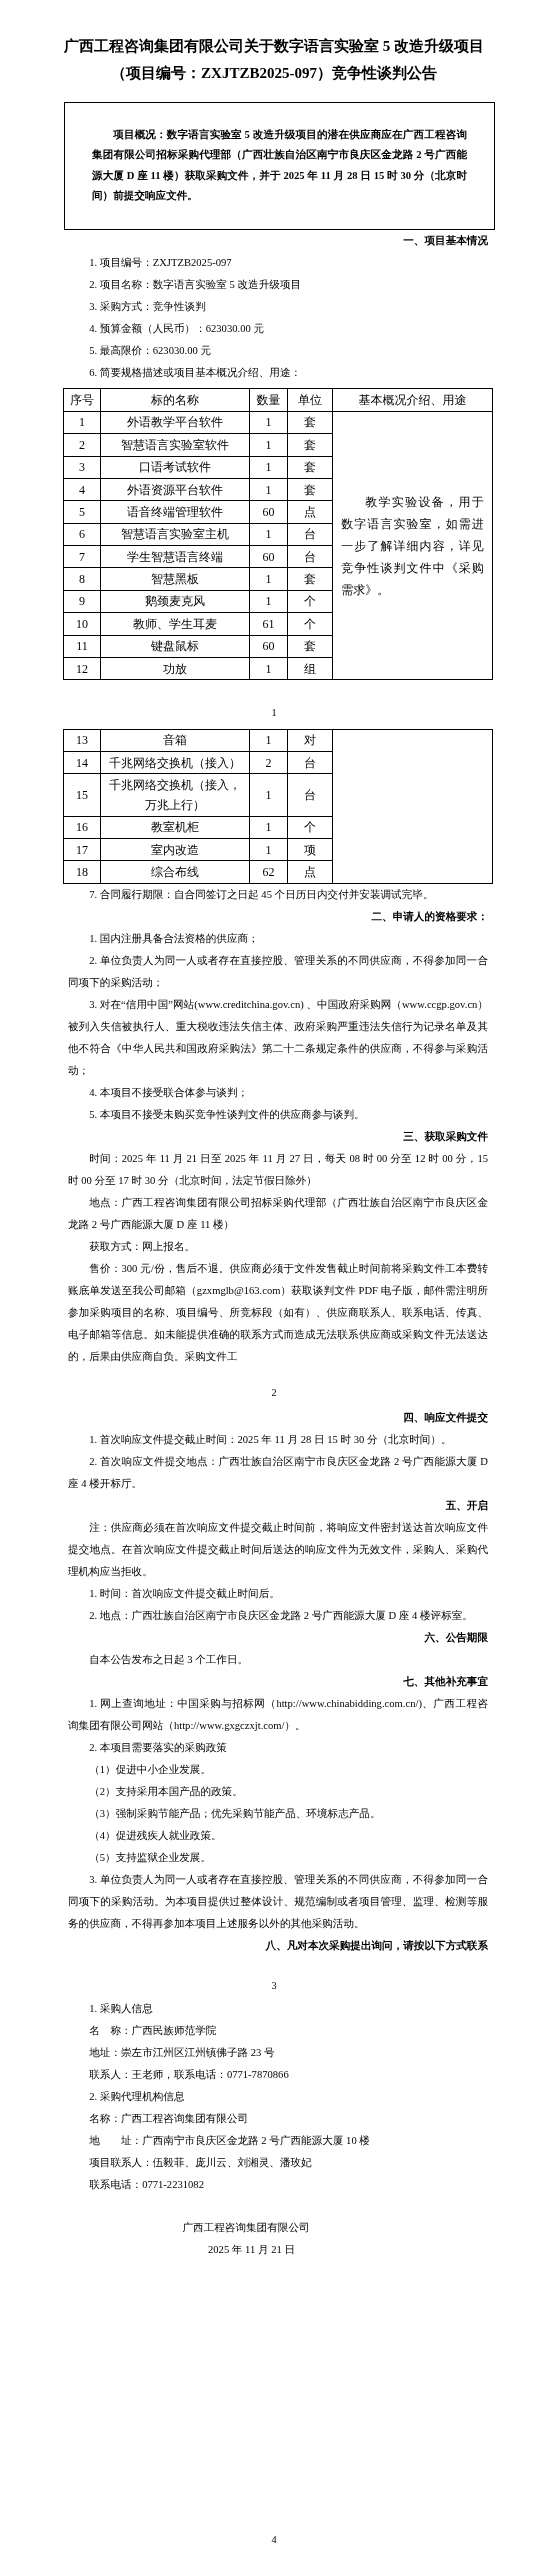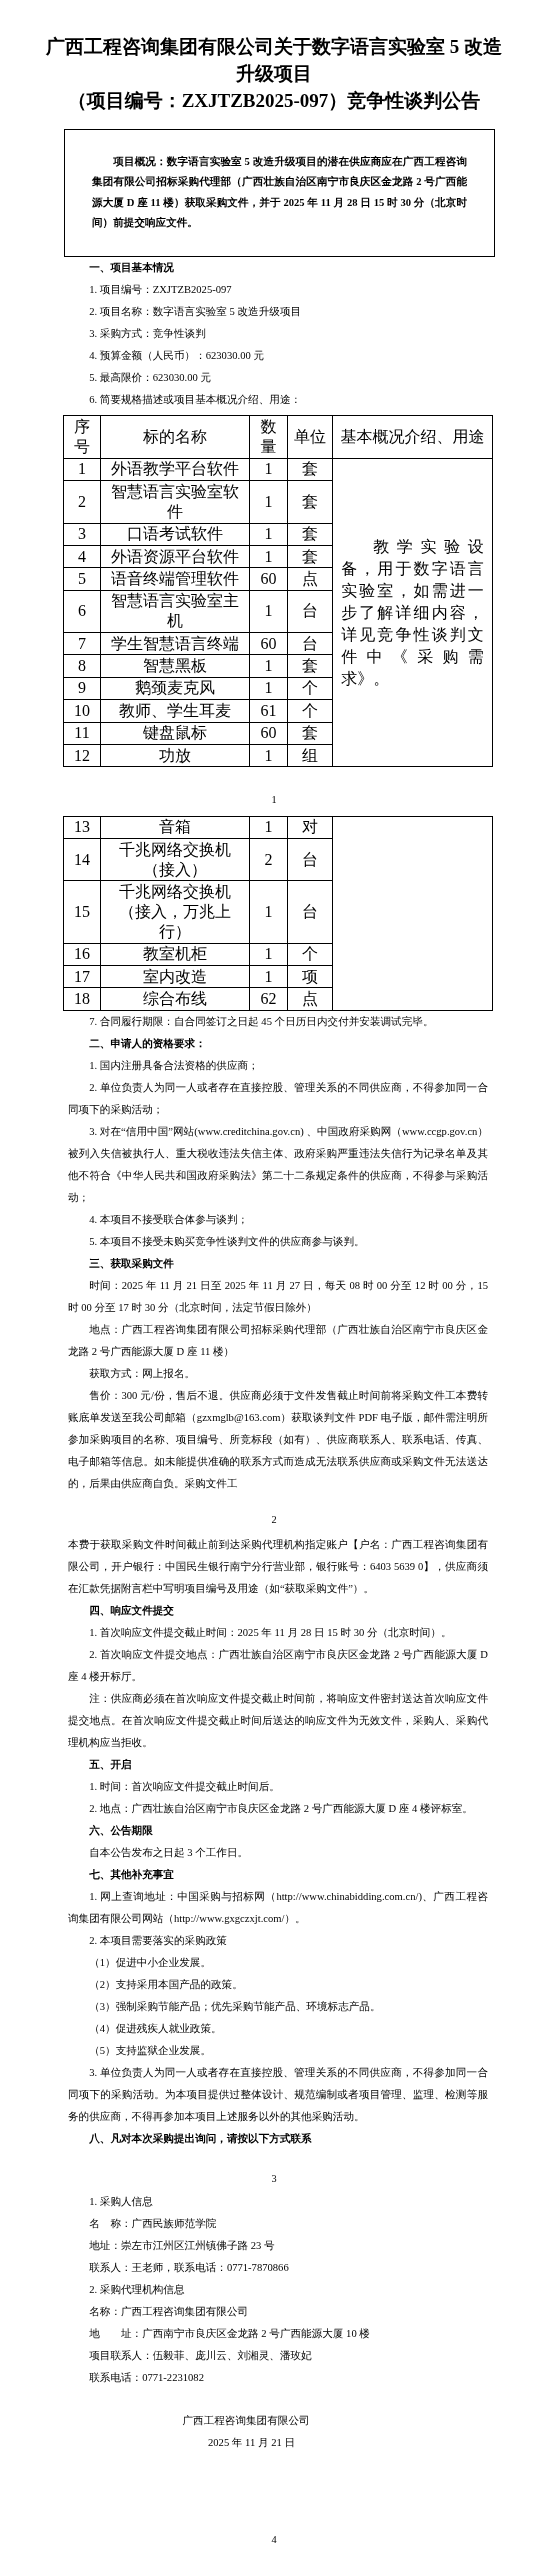--- a/index.html
+++ b/index.html
@@ -5,40 +5,40 @@
   html,body{margin:0;padding:0;background:#fff;}
   .doc{
     position:relative;
     width:548px;height:2576px;
     margin:0;
     background:#ffffff;color:#000;
     font-family:"Liberation Serif","DejaVu Serif",serif;
     font-size:10.6px;
     overflow:hidden;
   }
-  .title{margin:0 40px;padding-top:33px;text-align:center;font-weight:bold;font-size:19px;line-height:27px;}
+  .title{margin:0 40px;padding-top:33px;text-align:center;font-weight:bold;font-size:15px;line-height:27px;}
   .box{margin:15px 53px 0 64px;border:0.7px solid #000;padding:5.5px 11px 6.8px;font-weight:bold;}
   .box p{margin:16px;line-height:20.5px;text-indent:2em;text-align:justify;}
-  .tx{margin:0 60px 0 68px;line-height:22px;}
+  .tx{margin:0 60px 0 68px;line-height:22px;text-align:right;}
   p.tx{margin-top:0;margin-bottom:0;}
   .p{text-indent:2em;text-align:justify;}
   .cont{text-indent:0;text-align:justify;}
   .h{font-weight:bold;text-indent:2em;}
   .mt12{margin-top:8.2px;}
   .mt16{margin-top:9.6px;}
   .pgnum{text-align:center;line-height:12.3px;font-size:10.3px;}
   #pg1{margin:27px 0 9px;}
   #pg2{margin:19px 0 8.2px;}
   #pg3{margin:23px 0 5.5px;}
   #pg4{position:absolute;left:0;bottom:30px;width:100%;margin:0;}
   table.items{
     border-collapse:collapse;
     margin:4.1px 0 0 63px;
     border:1.4px solid #8a8a8a;
-    font-size:16px;
+    font-size:12px;
   }
   table.items th,table.items td{
     border:0.7px solid #000;
     text-align:center;
     font-weight:normal;
     height:20px;
     padding:0.7px 2.7px;
     line-height:20px;
   }
   col.c-seq{width:37px;}
@@ -230,28 +230,27 @@
   <p class="tx p">5. 本项目不接受未购买竞争性谈判文件的供应商参与谈判。</p>
 
   <p class="tx h">三、获取采购文件</p>
   <p class="tx p">时间：2025 年 11 月 21 日至 2025 年 11 月 27 日，每天 08 时 00 分至 12 时 00 分，15 时 00 分至 17 时 30 分（北京时间，法定节假日除外）</p>
   <p class="tx p">地点：广西工程咨询集团有限公司招标采购代理部（广西壮族自治区南宁市良庆区金龙路 2 号广西能源大厦 D 座 11 楼）</p>
   <p class="tx p">获取方式：网上报名。</p>
   <p class="tx p">售价：300 元/份，售后不退。供应商必须于文件发售截止时间前将采购文件工本费转账底单发送至我公司邮箱（gzxmglb@163.com）获取谈判文件 PDF 电子版，邮件需注明所参加采购项目的名称、项目编号、所竞标段（如有）、供应商联系人、联系电话、传真、电子邮箱等信息。如未能提供准确的联系方式而造成无法联系供应商或采购文件无法送达的，后果由供应商自负。采购文件工</p>
 
   <p class="pgnum" id="pg2">2</p>
 
-  <p class="tx cont">本费于获取采购文件时间截止前到达采购代理机构指定账户【户名：广西工程咨询集团有限公司，开户银行：中国民生银行南宁分行营业部，银行账号：6403 5639 0】，供应商须在汇款凭据附言栏中写明项目编号及用途（如“获取采购文件”）。</p>
 
   <p class="tx h">四、响应文件提交</p>
   <p class="tx p">1. 首次响应文件提交截止时间：2025 年 11 月 28 日 15 时 30 分（北京时间）。</p>
   <p class="tx p">2. 首次响应文件提交地点：广西壮族自治区南宁市良庆区金龙路 2 号广西能源大厦 D 座 4 楼开标厅。</p>
+  <p class="tx h">五、开启</p>
+
   <p class="tx p">注：供应商必须在首次响应文件提交截止时间前，将响应文件密封送达首次响应文件提交地点。在首次响应文件提交截止时间后送达的响应文件为无效文件，采购人、采购代理机构应当拒收。</p>
-
-  <p class="tx h">五、开启</p>
   <p class="tx p">1. 时间：首次响应文件提交截止时间后。</p>
   <p class="tx p">2. 地点：广西壮族自治区南宁市良庆区金龙路 2 号广西能源大厦 D 座 4 楼评标室。</p>
 
   <p class="tx h">六、公告期限</p>
   <p class="tx p">自本公告发布之日起 3 个工作日。</p>
 
   <p class="tx h">七、其他补充事宜</p>
   <p class="tx p">1. 网上查询地址：中国采购与招标网（http://www.chinabidding.com.cn/)、广西工程咨询集团有限公司网站（http://www.gxgczxjt.com/）。</p>
   <p class="tx p">2. 本项目需要落实的采购政策</p>
   <p class="tx p">（1）促进中小企业发展。</p>

